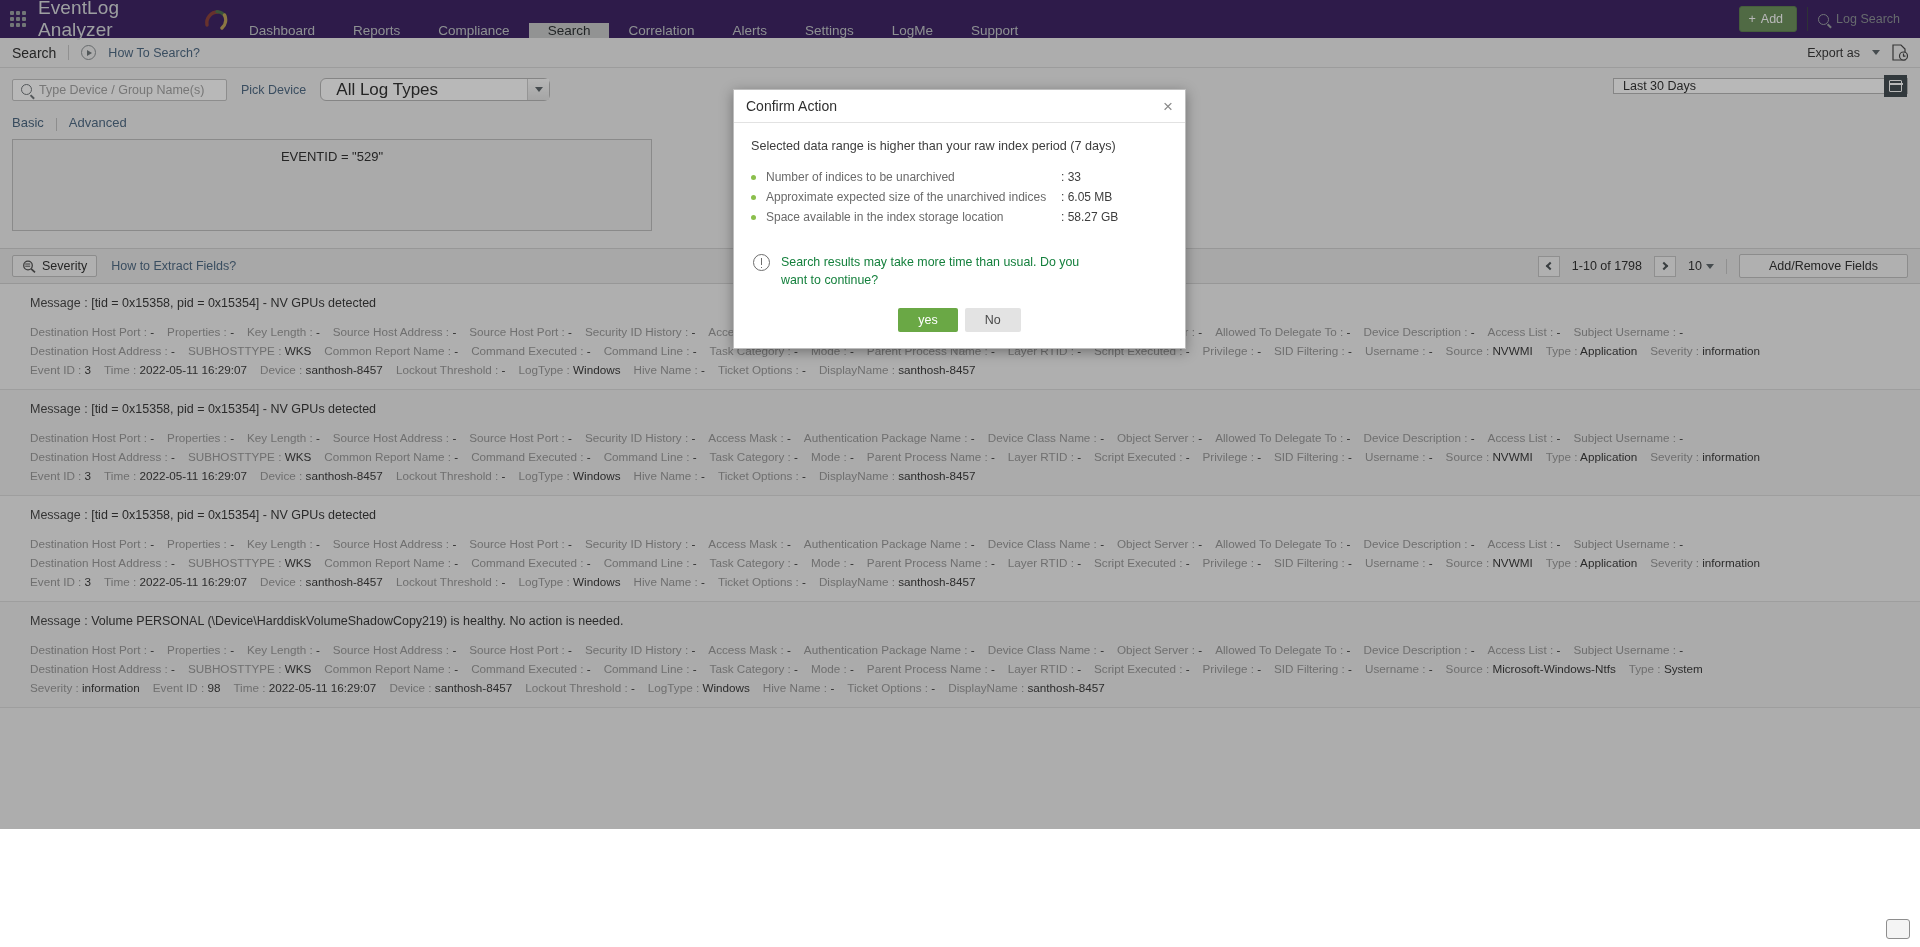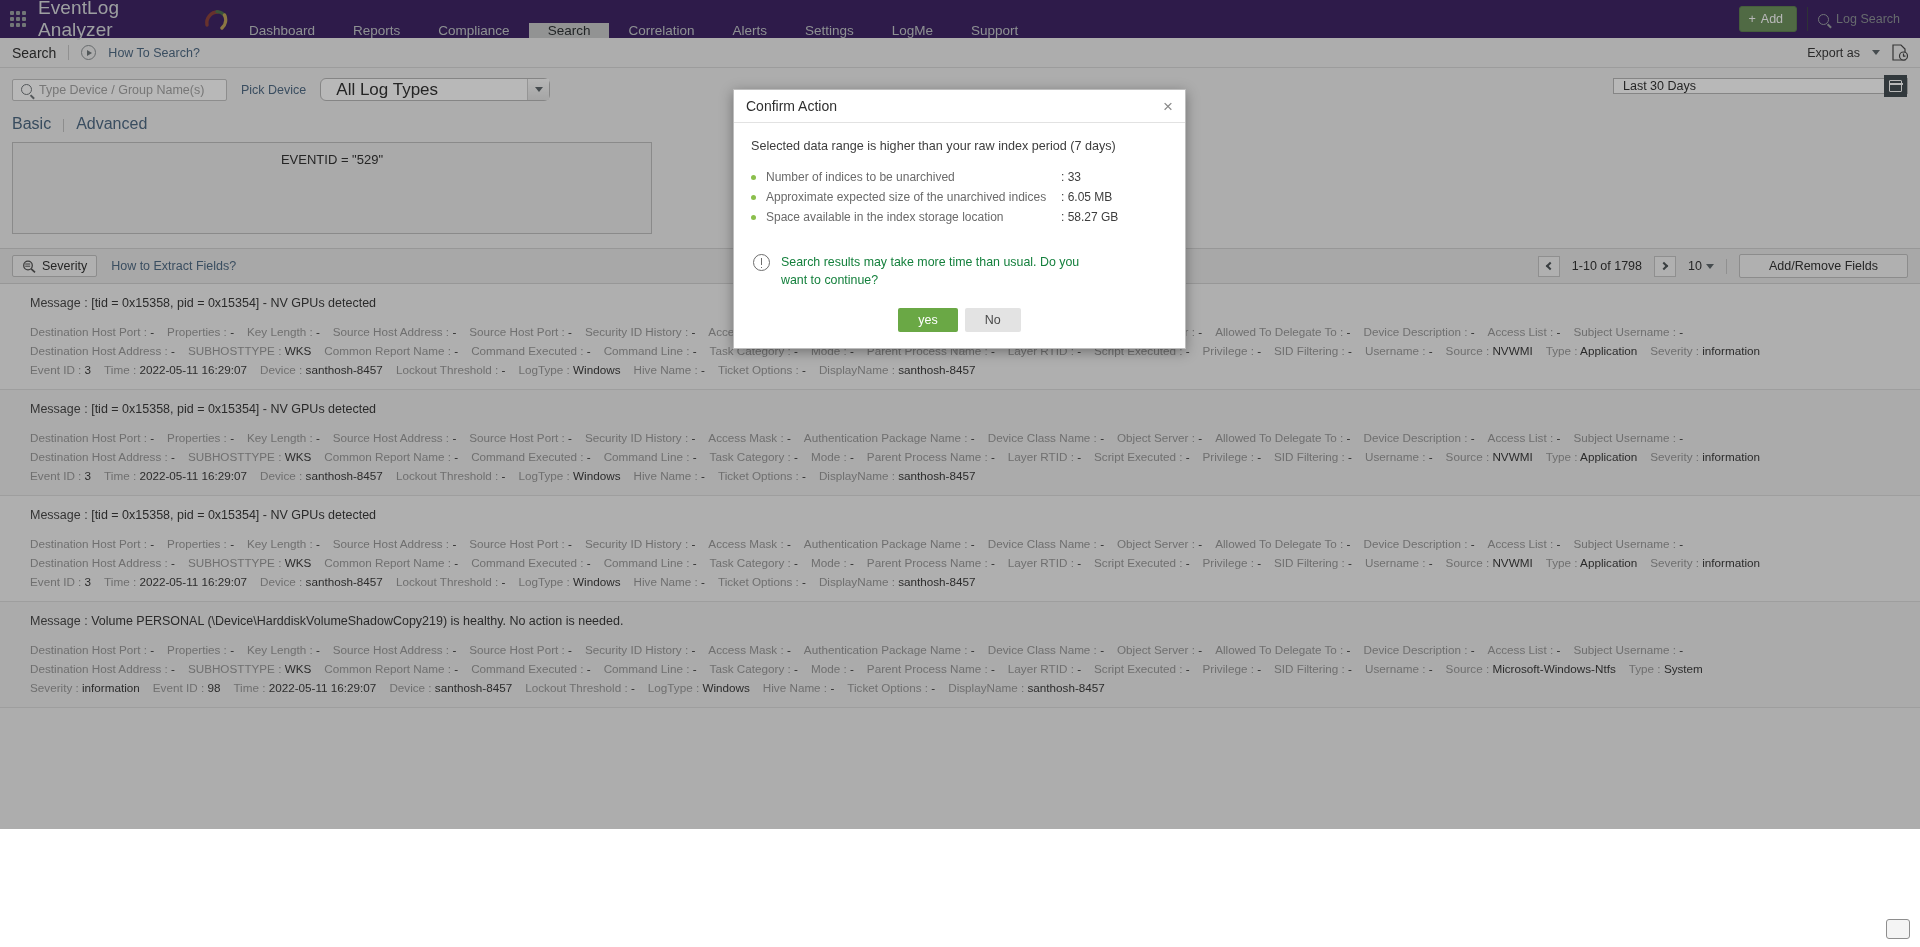--- a/index.html
+++ b/index.html
@@ -161,21 +161,21 @@
   }
   .cal-ico {
     width: 23px; height: 22px; background: #40505a; display: flex; align-items: center;
     justify-content: center;
   }
   .cal-glyph { width: 13px; height: 12px; border: 1.5px solid #fff; border-radius: 1px; position: relative; }
   .cal-glyph::before {
     content: ""; position: absolute; left: -1.5px; top: 1.5px; right: -1.5px; height: 2.5px; background: #fff;
   }
 
-  .bataba { display: flex; align-items: center; gap: 0; margin-top: 14px; font-size: 16px; }
+  .bataba { display: flex; align-items: center; gap: 0; margin-top: 14px; font-size: 13px; }
   .bataba .tab { color: #3e6f9e; cursor: pointer; padding: 0 12px 3px 0; }
   .bataba .tab.active { color: #3a6c9a; }
   .bataba .sep { width: 1px; height: 13px; background: #c4c4c4; margin-right: 12px; }
   .querybox {
     margin-top: 6px; width: 640px; height: 92px; background: #ececec;
     border: 1px solid #c0c0c0; padding: 9px 11px; font-size: 13px; color: #333;
   }
   .searchbtn {
     position: absolute; left: 683px; top: 273px; background: #4d8b37; color: #e8f0e4;
     font-size: 12.5px; padding: 6px 23px; border-radius: 2px; cursor: pointer;

